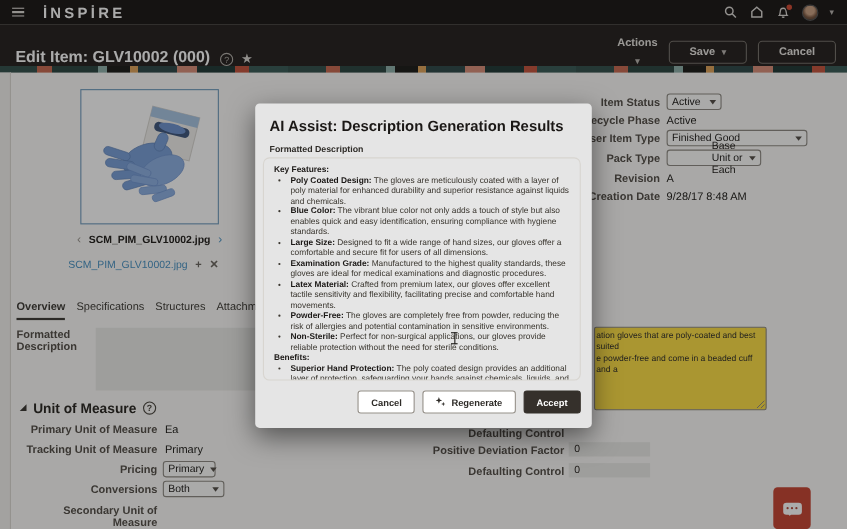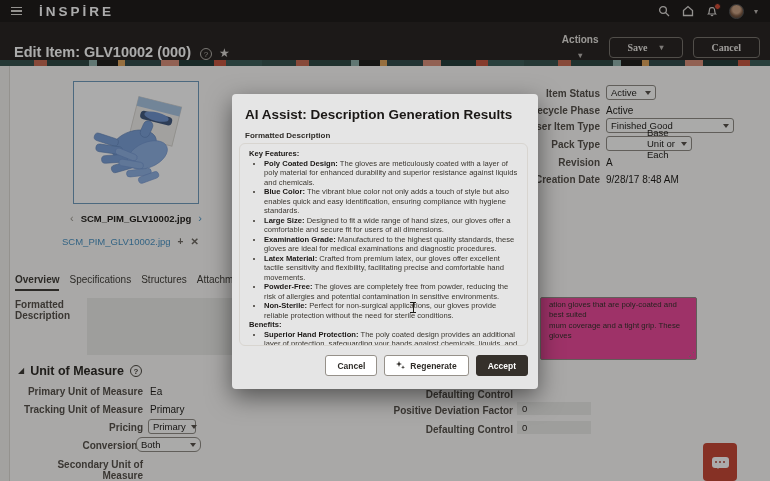--- a/index.html
+++ b/index.html
@@ -26,21 +26,21 @@
               display:flex; align-items:flex-end; z-index:1; }
   .page-title { color:#ffffff; font-weight:bold; font-size:14.5px; margin-left:14px; }
   .info-circle { width:12px; height:12px; border:1px solid #b5b1ab; border-radius:50%;
                  display:inline-flex; align-items:center; justify-content:center;
                  color:#b5b1ab; font-size:8px; margin-left:9px; }
   .star { color:#d8d5d1; font-size:12px; margin-left:7px; }
   .pagehead-right { margin-left:auto; display:flex; align-items:center; gap:10px; padding-right:10px; }
   .txtbtn { color:#e4e1dd; font-size:10px; font-weight:bold; display:flex; align-items:center; gap:6px; cursor:pointer;flex-direction:column; }
   .hbtn { border:1px solid #77726c; border-radius:4px; color:#e9e6e2; background:transparent;
           font-size:10px; font-weight:bold; height:21px; padding:0 18px;
-          display:flex; align-items:center; gap:12px; cursor:pointer; font-family:Liberation Serif, serif; }
+          display:flex; align-items:center; gap:6px; cursor:pointer; font-family:Liberation Sans, sans-serif; }
 
   .deco-strip { position:absolute; top:60px; left:0; width:770px; height:6px;
     background:
       repeating-linear-gradient(90deg,
         #35514d 0 34px, #c96b52 34px 47px, #2c4642 47px 89px, #8fb0aa 89px 97px,
         #1d1d1b 97px 118px, #e0a45c 118px 125px, #30494a 125px 161px, #d98f7a 161px 179px,
         #223a37 179px 214px, #c6563f 214px 226px, #3a5c57 226px 262px); }
 
   
   .gutter { position:absolute; left:0; top:66px; width:10px; height:415px; background:#f3f1ee;
@@ -69,23 +69,23 @@
   .val { font-size:10px; color:#1d1b18; position:absolute; }
   .sel { position:absolute; height:15px; background:#fdfdfc; border:1px solid #8f8b84; border-radius:3px;
          display:flex; align-items:center; justify-content:space-between; padding:0 4px;
          font-size:9.5px; color:#1d1b18; cursor:pointer; }
   .sel .sc { width:0; height:0; border-left:3px solid transparent; border-right:3px solid transparent;
              border-top:4px solid #55504a; margin-left:5px; }
   .inp { position:absolute; height:13px; background:#ecebe8; font-size:9.5px; color:#2a2723;
          display:flex; align-items:center; padding:0 5px; }
 
   .ghost-textarea { position:absolute; left:87px; top:298px; width:450px; height:57px; background:#ecebe8; }
-  .desc-textarea { position:absolute; left:540px; top:297px; width:157px; height:63px;
-                   background:#ec4899; border:1px solid #8f8b84; border-radius:2px;
-                   font-size:7.8px; line-height:10.3px; color:#33302b; padding:2px 8px; overflow:hidden; }
+  .desc-textarea { position:absolute; left:540px; top:297px; width:157px; height:76px;
+                   background:#fde047; border:1px solid #8f8b84; border-radius:2px;
+                   font-size:7.8px; line-height:10.3px; color:#33302b; padding:2px 1px; overflow:hidden; }
   .resize-grip { position:absolute; right:1px; bottom:1px; width:7px; height:7px;
     background:linear-gradient(135deg, transparent 0 50%, #8f8b84 50% 56%, transparent 56% 72%, #8f8b84 72% 78%, transparent 78%); }
 
   .section-head { position:absolute; left:18px; top:364px; display:flex; align-items:center; gap:6px; }
   .tri { color:#3a3733; font-size:8px; line-height:8px; }
   .section-title { font-size:12.5px; font-weight:bold; color:#2b2824; }
   .q-circle { width:12px; height:12px; border:1.3px solid #4a463f; border-radius:50%;
               display:inline-flex; align-items:center; justify-content:center;
               color:#4a463f; font-size:8px; font-weight:bold; }
 
@@ -224,21 +224,21 @@
   <span class="tab">Attachments</span>
   <span class="tab">Associations</span>
   <span class="tab">R</span>
 </div>
 
 <span class="lbl" style="left:15px; top:299px; width:72px; text-align:left;">Formatted Description</span>
 <div class="ghost-textarea"></div>
 
 <div class="desc-textarea">
   <div>ation gloves that are poly-coated and best suited</div>
-  <div>mum coverage and a tight grip.  These gloves</div>
+  <div>e powder-free and come in a beaded cuff and a</div>
 
   <span class="resize-grip"></span>
 </div>
 
 <span class="lbl" style="left:450px; top:88px; width:150px;">Item Status</span>
 <div class="sel" style="left:606px; top:85px; width:50px;">
   <span>Active</span>
     <span class="sc"></span>
 </div>
 
@@ -275,21 +275,21 @@
 <span class="lbl" style="left:20px; top:404px; width:123px;">Tracking Unit of Measure</span>
 <span class="val" style="left:150px; top:404px;">Primary</span>
 
 <span class="lbl" style="left:20px; top:422px; width:123px;">Pricing</span>
 <div class="sel" style="left:148px; top:419px; width:48px;">
   <span>Primary</span>
     <span class="sc"></span>
 </div>
 
 <span class="lbl" style="left:20px; top:440px; width:123px;">Conversions</span>
-<div class="sel" style="left:136px; top:437px; width:65px;border-radius:6px;">
+<div class="sel" style="left:148px; top:437px; width:56px;">
   <span>Both</span>
     <span class="sc"></span>
 </div>
 
 <span class="lbl" style="left:20px; top:459px; width:123px;">Secondary Unit of Measure</span>
 <span class="val" style="left:150px; top:459px;"></span>
 
 <span class="lbl" style="left:380px; top:389px; width:133px;">Defaulting Control</span>
 
 <span class="lbl" style="left:380px; top:405px; width:133px;">Positive Deviation Factor</span>

